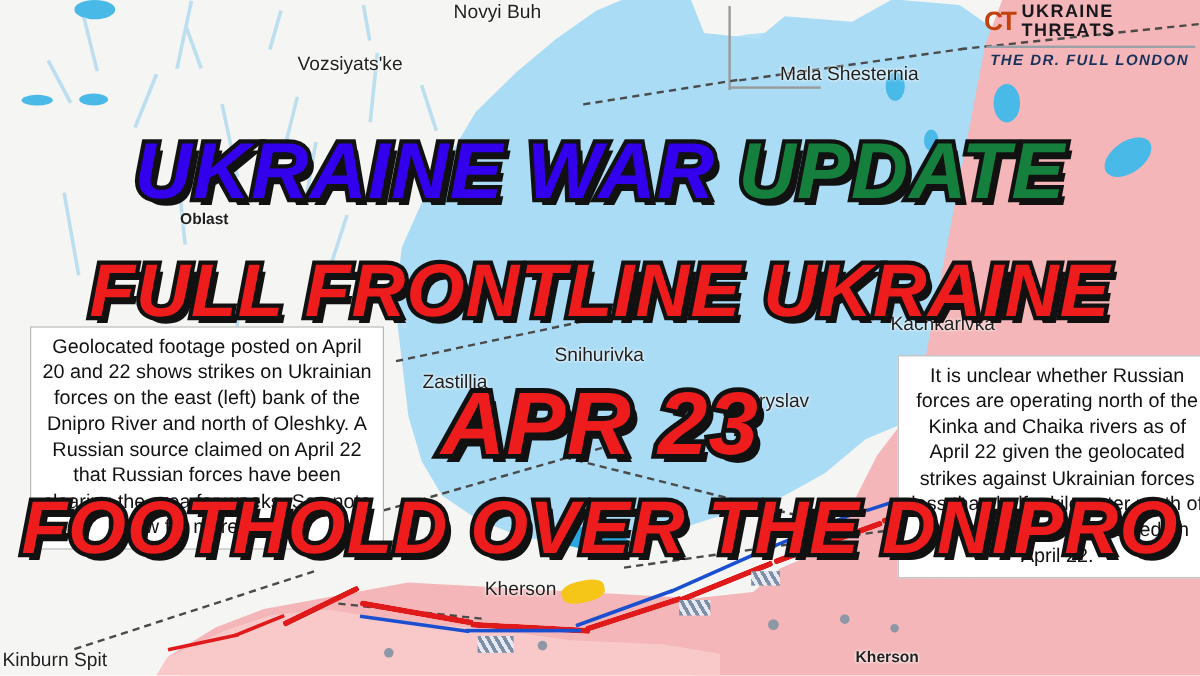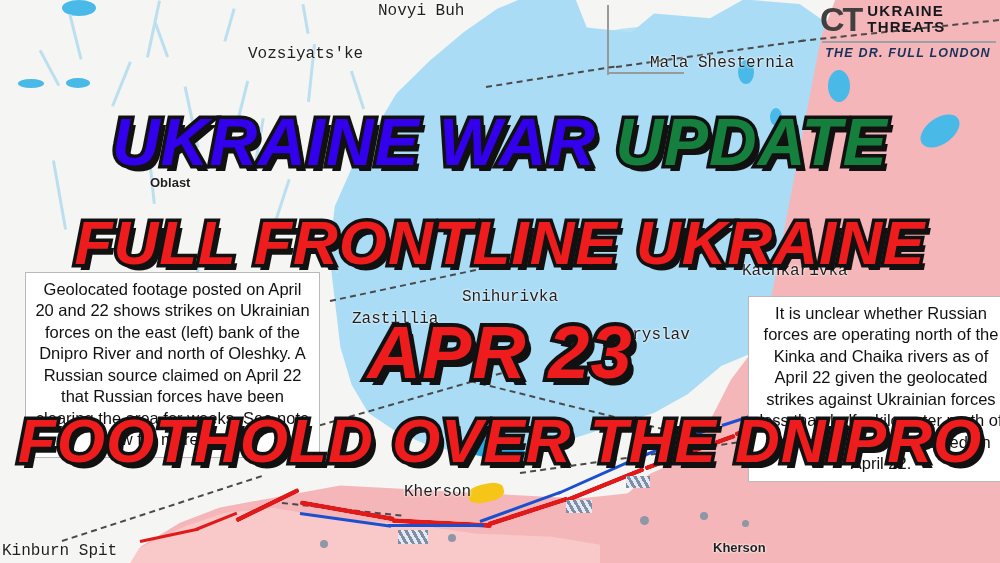--- a/index.html
+++ b/index.html
@@ -108,32 +108,32 @@
   }
 
   
   .map-label {
     position:absolute;
     color:#1f1f1f;
     font-family:"Liberation Sans", sans-serif;
     white-space:nowrap;
     text-shadow: 0 0 3px rgba(255,255,255,.95), 0 0 2px rgba(255,255,255,.95);
   }
-  .lbl-city   { font-size:16px;font-family:Liberation Mono, monospace; }
+  .lbl-city   { font-size:16px; }
   .lbl-oblast { font-size:13px; font-weight:bold; }
 
   
   .ct-logo {
     position:absolute; right:4px; top:2px;
     width:176px; text-align:left;
     z-index:30;
   }
   .ct-row { display:flex; align-items:center; gap:6px; }
   .ct-mark {
-    font-size:34px; font-weight:bold; color:#404040;
+    font-size:22px; font-weight:bold; color:#c2410c;
     font-family:"Liberation Sans", sans-serif;
     letter-spacing:-2px; line-height:1;
   }
   .ct-words {
     font-size:15px; font-weight:bold; color:#16181d;
     line-height:1.04; letter-spacing:1.2px;
   }
   .ct-rule { height:2px; background:#9aa1a8; margin:5px 0 3px 2px; }
   .ct-sub1 {
     font-size:12.5px; font-weight:bold; font-style:italic;

